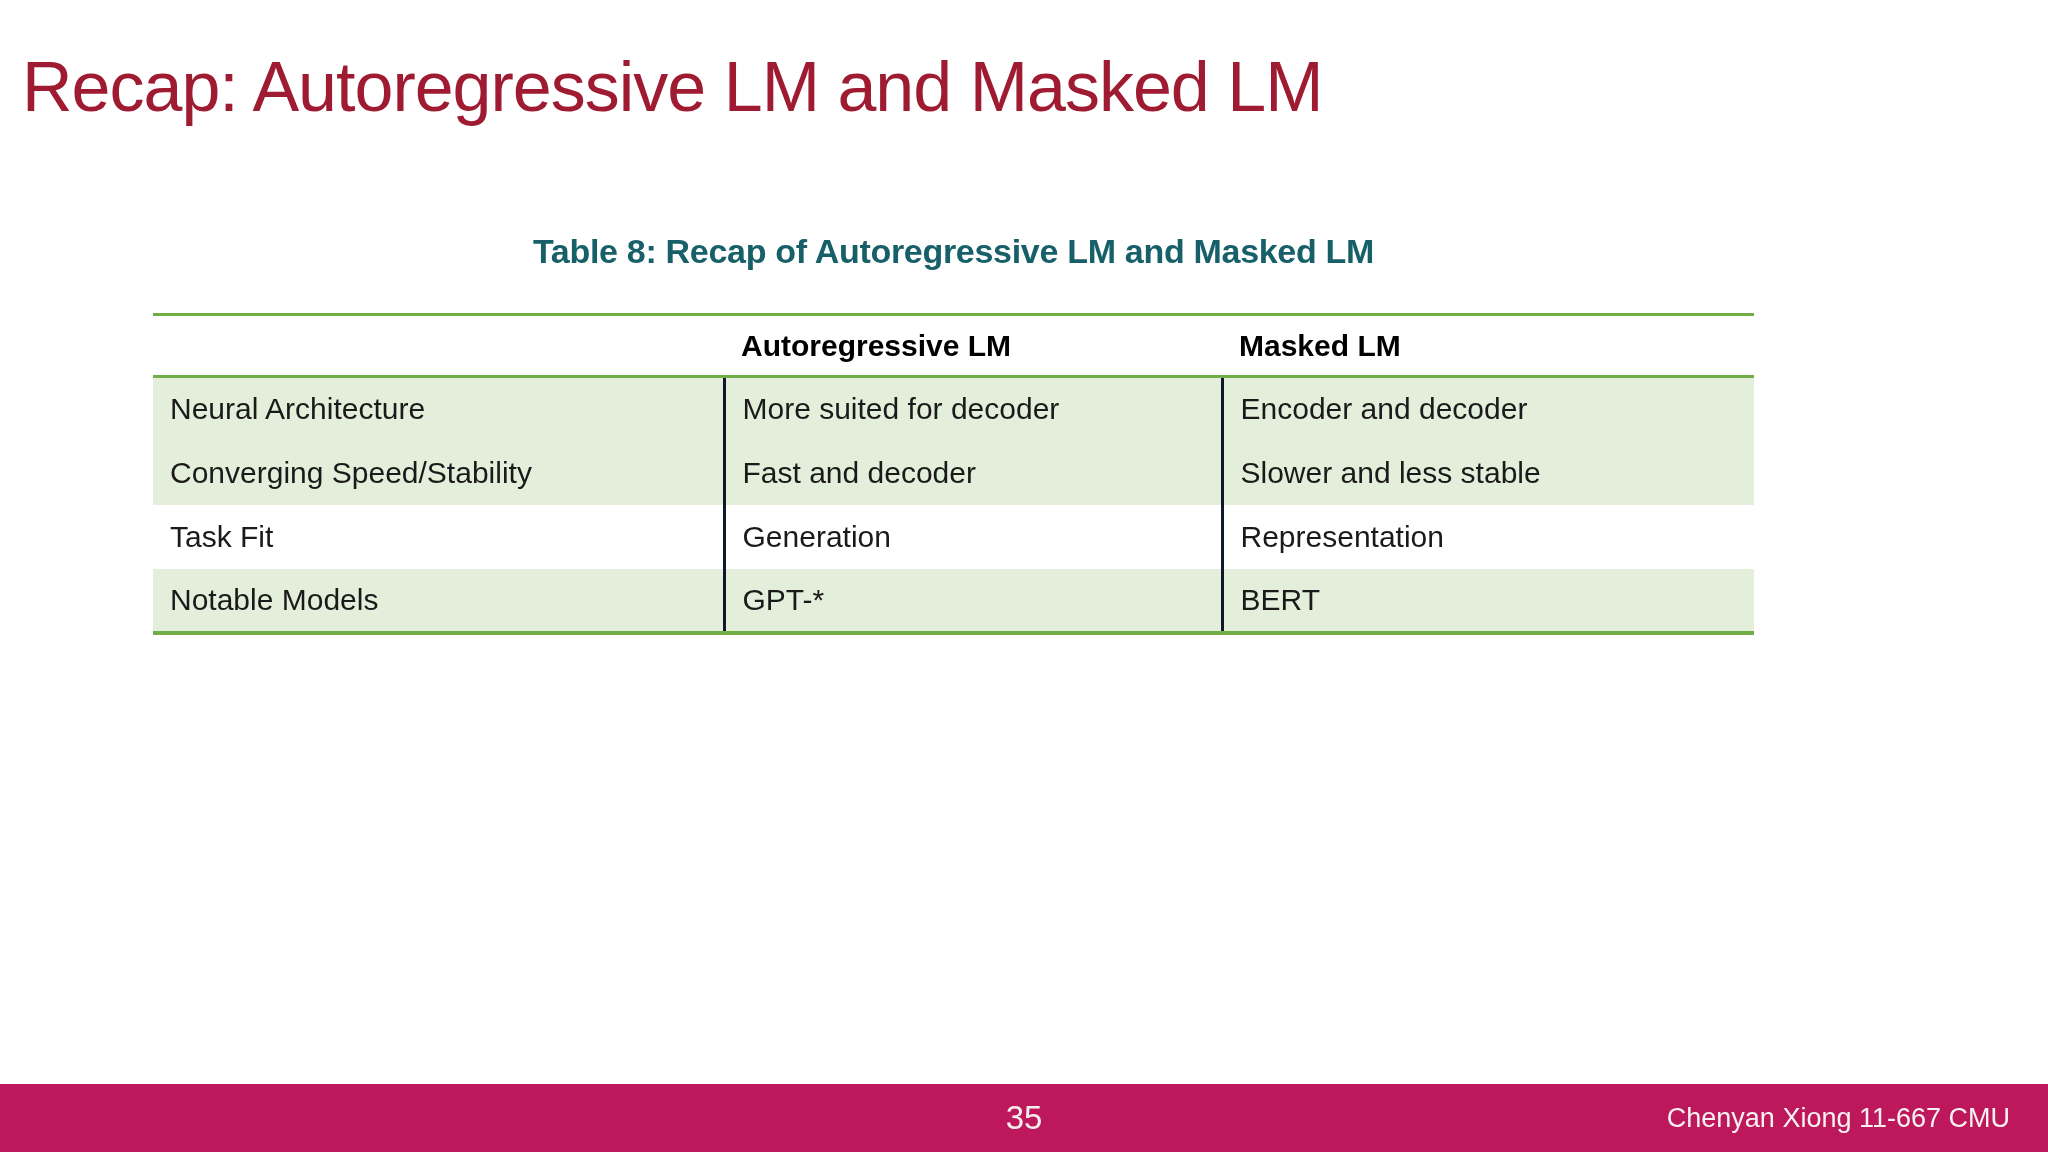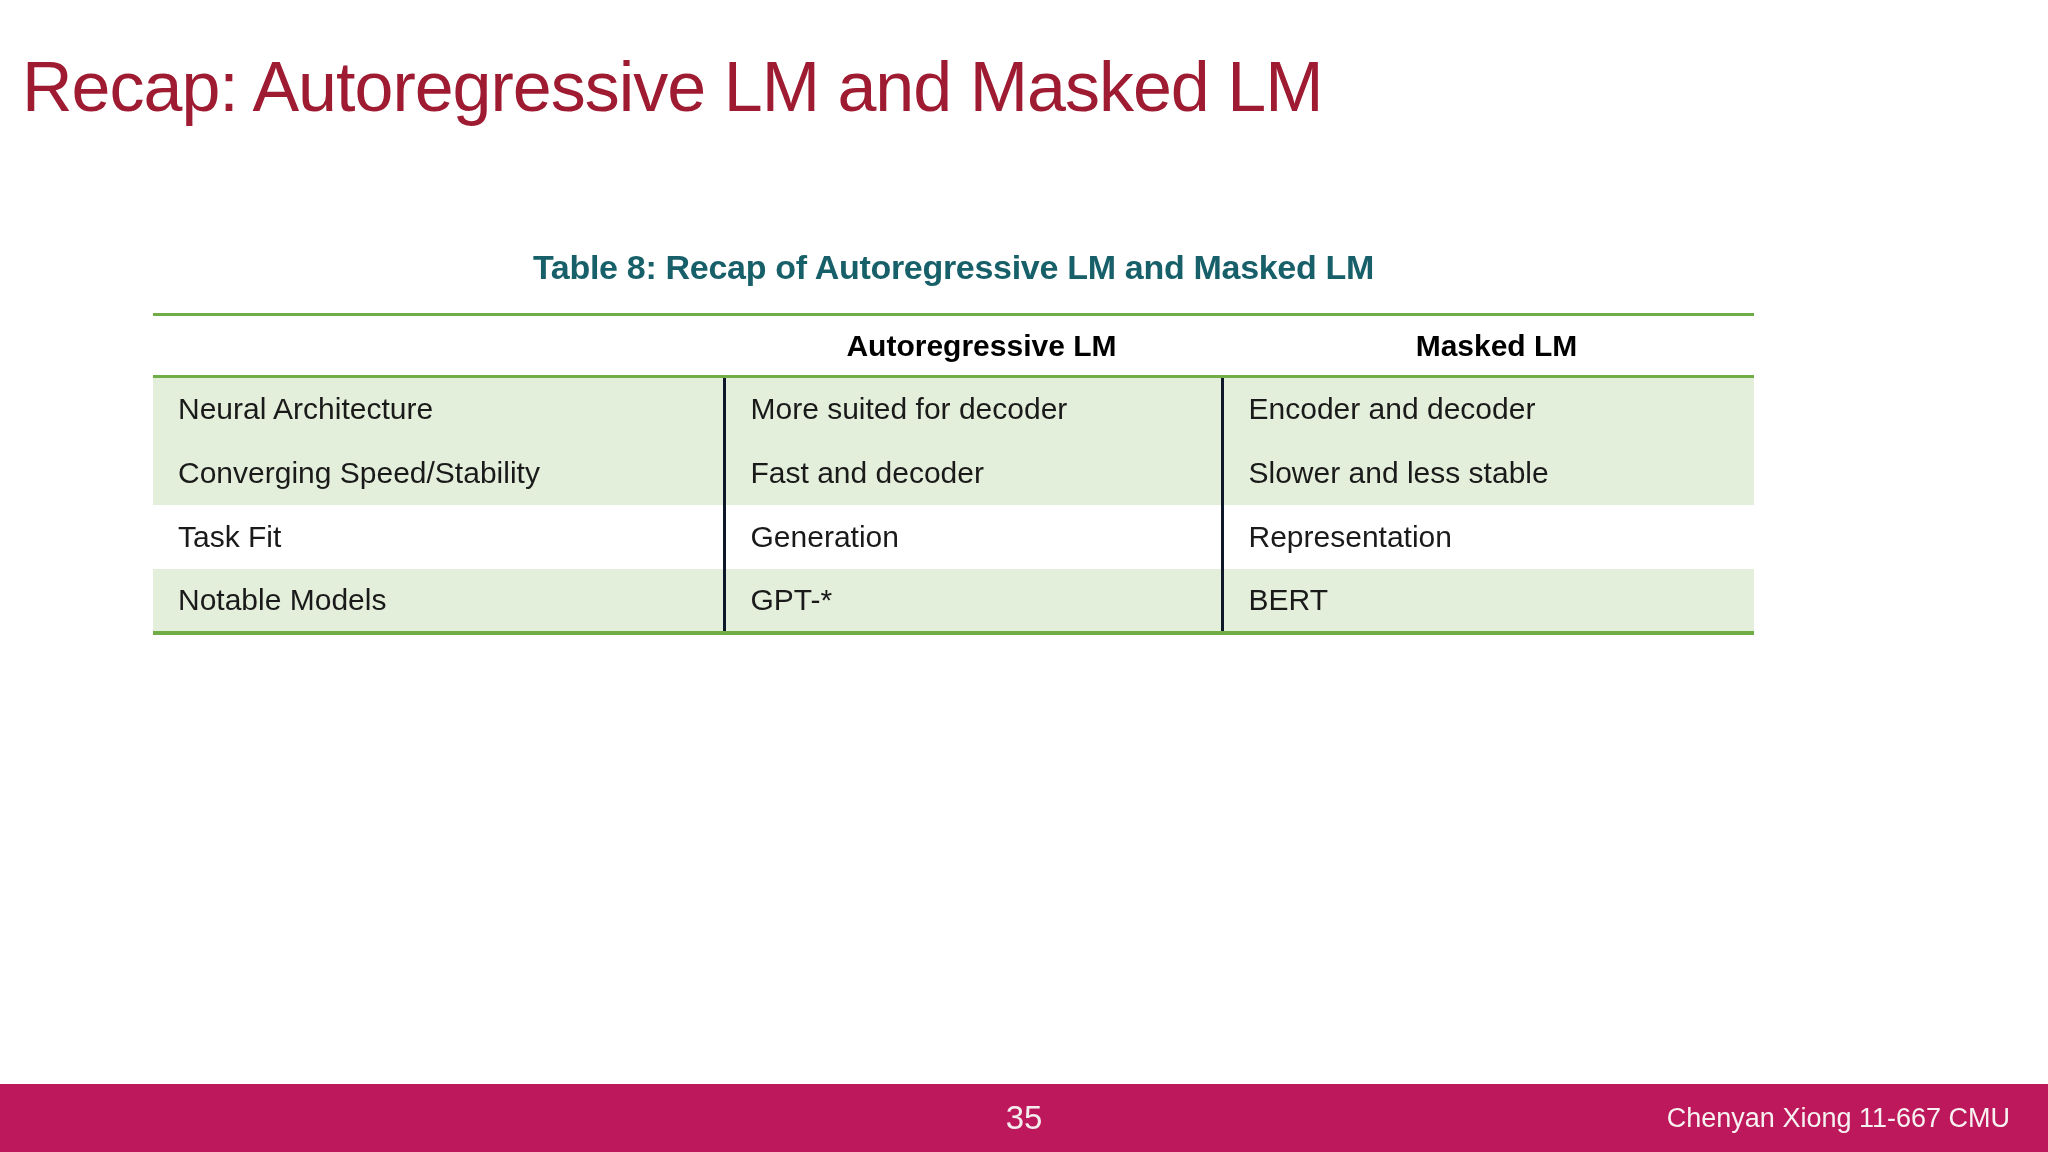--- a/index.html
+++ b/index.html
@@ -20,21 +20,21 @@
     font-weight: 400;
     letter-spacing: -1px;
     color: #9e1b32;
     white-space: nowrap;
     margin-top: 28px;
   }
 
   .table-caption {
     position: absolute;
     left: 153px;
-    top: 248px;
+    top: 232px;
     width: 1601px;
     text-align: center;
     font-size: 34px;
     font-weight: 700;
     letter-spacing: -0.3px;
     color: #176069;
     white-space: nowrap;
   }
 
   table.recap-table {
@@ -51,30 +51,30 @@
   }
   table.recap-table col.c1 { width: 571px; }
   table.recap-table col.c2 { width: 498px; }
   table.recap-table col.c3 { width: 532px; }
 
   table.recap-table thead th {
     height: 62px;
     background: #ffffff;
     font-weight: 700;
     color: #000000;
-    text-align: center;
+    text-align: left;
     padding-left: 17px;
     vertical-align: middle;
     border-bottom: 3px solid #70ad47;
     white-space: nowrap;
   }
 
   table.recap-table tbody td {
     height: 64px;
-    padding-left: 25px;
+    padding-left: 17px;
     vertical-align: middle;
     background: #ffffff;
     white-space: nowrap;
   }
   table.recap-table tbody tr.banded td { background: #e3efda; }
   table.recap-table tbody td + td { border-left: 3px solid #0f172a; }
 
   .footer-bar {
     position: absolute;
     left: 0;

